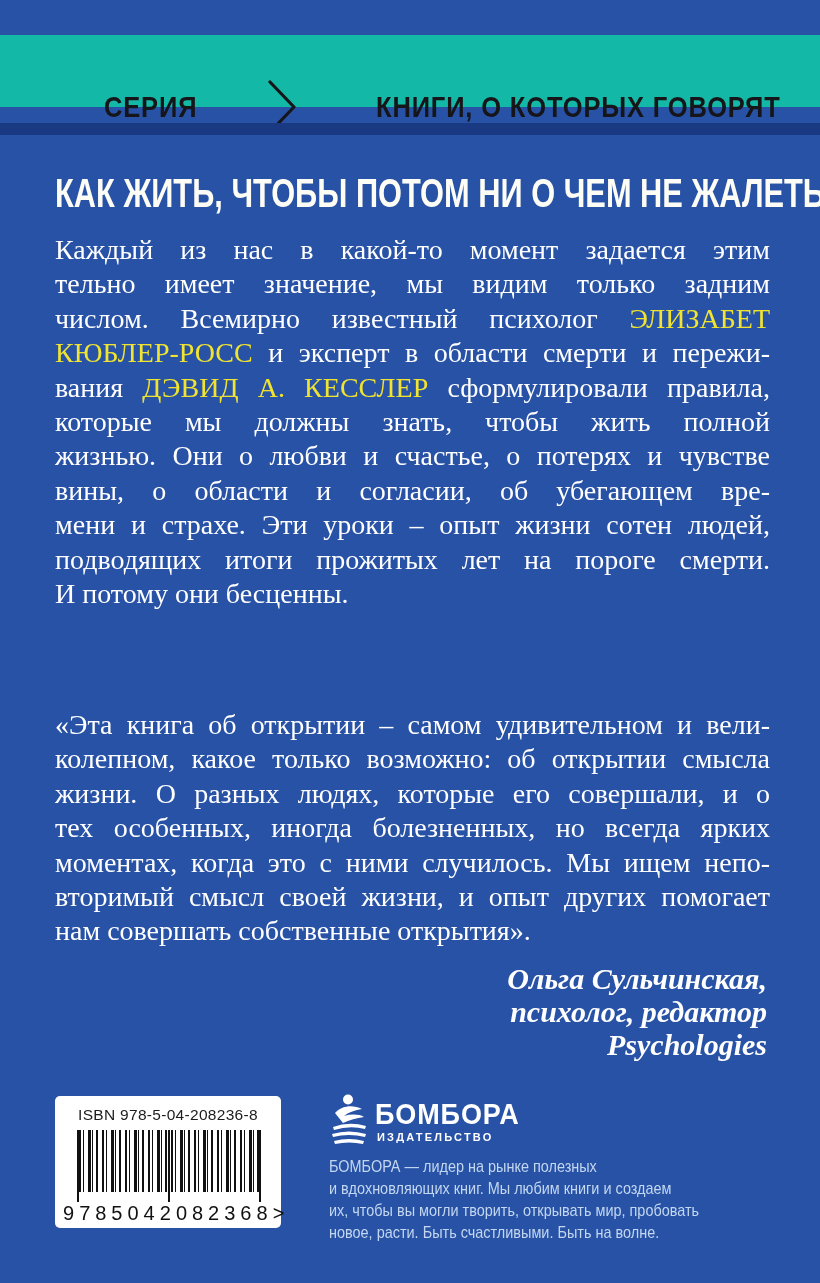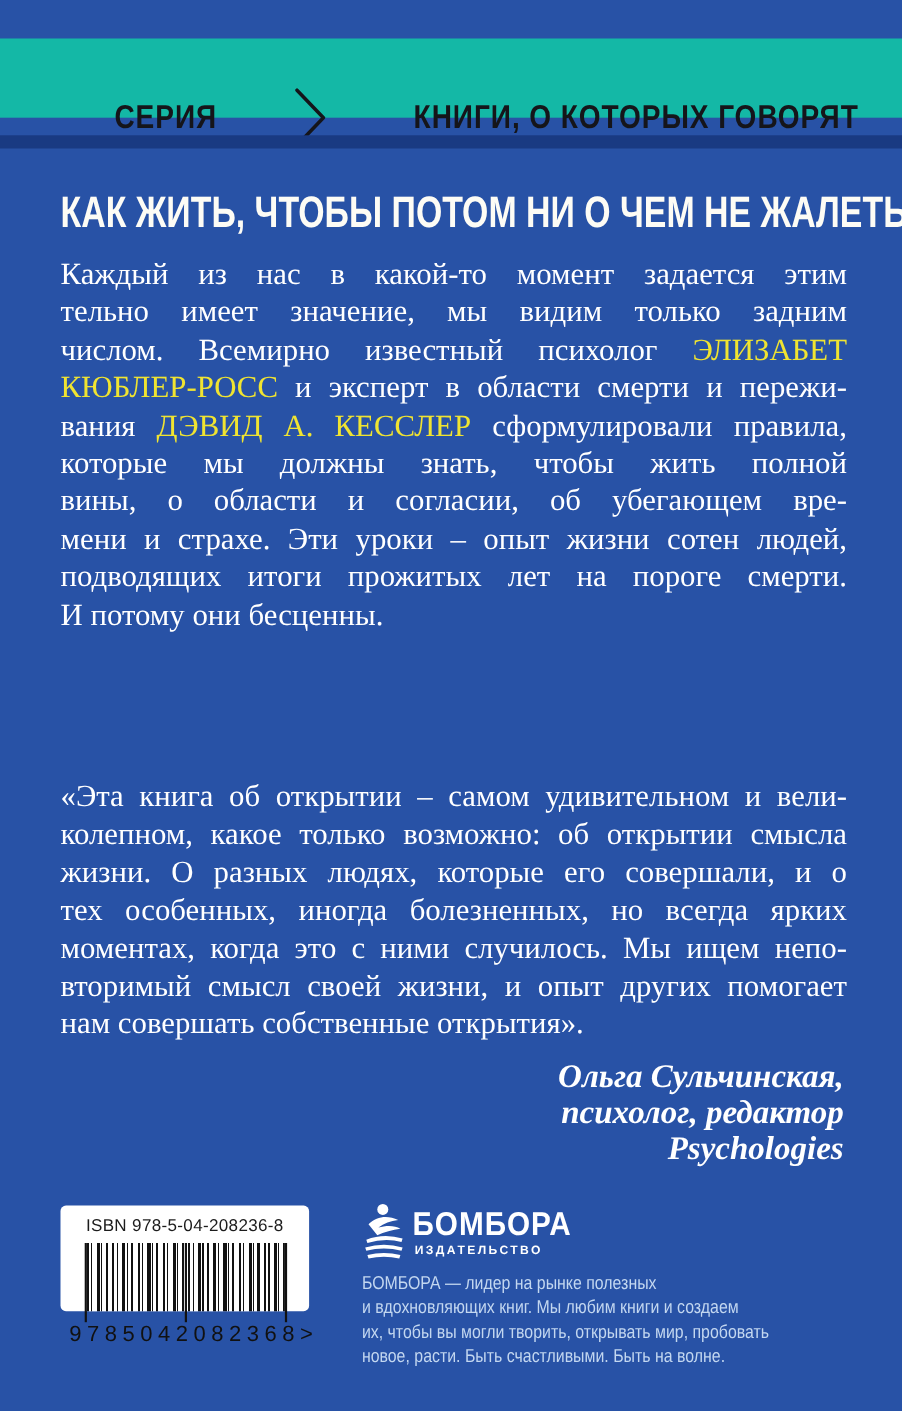--- a/index.html
+++ b/index.html
@@ -31,21 +31,21 @@
   .quote{top:708px;}
   .jline{text-align:justify;text-align-last:justify;text-justify:inter-word;}
   .jline.lastline{text-align-last:left;}
   .hl{color:#f0e431;}
   
   .attrib{
     position:absolute;right:53px;top:962px;text-align:right;color:#ffffff;
     font-style:italic;font-weight:bold;font-size:30px;line-height:33px;
   }
   
-  .isbnbox{position:absolute;left:55px;top:1096px;width:226px;height:96px;background:#ffffff;border-radius:5px;}
+  .isbnbox{position:absolute;left:55px;top:1096px;width:226px;height:132px;background:#ffffff;border-radius:5px;}
   .isbn-label{
     position:absolute;left:0;right:0;top:10px;text-align:center;color:#1c1c1c;
     font-family:"Liberation Sans",sans-serif;font-size:15.5px;letter-spacing:.3px;
   }
   .bars{
     position:absolute;left:24px;top:34px;width:180px;height:62px;
     background:repeating-linear-gradient(90deg,
       #111 0 2px,#fff 2px 4px,#111 4px 5px,#fff 5px 9px,#111 9px 12px,
       #fff 12px 13px,#111 13px 14px,#fff 14px 17px,#111 17px 19px,#fff 19px 23px);
   }
@@ -88,20 +88,21 @@
 
   <div class="headline">КАК ЖИТЬ, ЧТОБЫ ПОТОМ НИ О ЧЕМ НЕ ЖАЛЕТЬ?</div>
 
   <div class="para para1">
       <div class="jline"><span>Каждый из нас в какой-то момент задается этим</span></div>
       <div class="jline"><span>тельно имеет значение, мы видим только задним</span></div>
       <div class="jline"><span>числом. Всемирно известный психолог </span><span class="hl">ЭЛИЗАБЕТ</span></div>
       <div class="jline"><span class="hl">КЮБЛЕР-РОСС</span><span> и эксперт в области смерти и пережи-</span></div>
       <div class="jline"><span>вания </span><span class="hl">ДЭВИД А. КЕССЛЕР</span><span> сформулировали правила,</span></div>
       <div class="jline"><span>которые мы должны знать, чтобы жить полной</span></div>
+      <div class="jline"><span>жизнью. Они о любви и счастье, о потерях и чувстве</span></div>
       <div class="jline"><span>вины, о области и согласии, об убегающем вре-</span></div>
       <div class="jline"><span>мени и страхе. Эти уроки – опыт жизни сотен людей,</span></div>
       <div class="jline"><span>подводящих итоги прожитых лет на пороге смерти.</span></div>
       <div class="jline lastline"><span>И потому они бесценны.</span></div>
     </div>
 
   <div class="para quote">
       <div class="jline"><span>«Эта книга об открытии – самом удивительном и вели-</span></div>
       <div class="jline"><span>колепном, какое только возможно: об открытии смысла</span></div>
       <div class="jline"><span>жизни. О разных людях, которые его совершали, и о</span></div>

